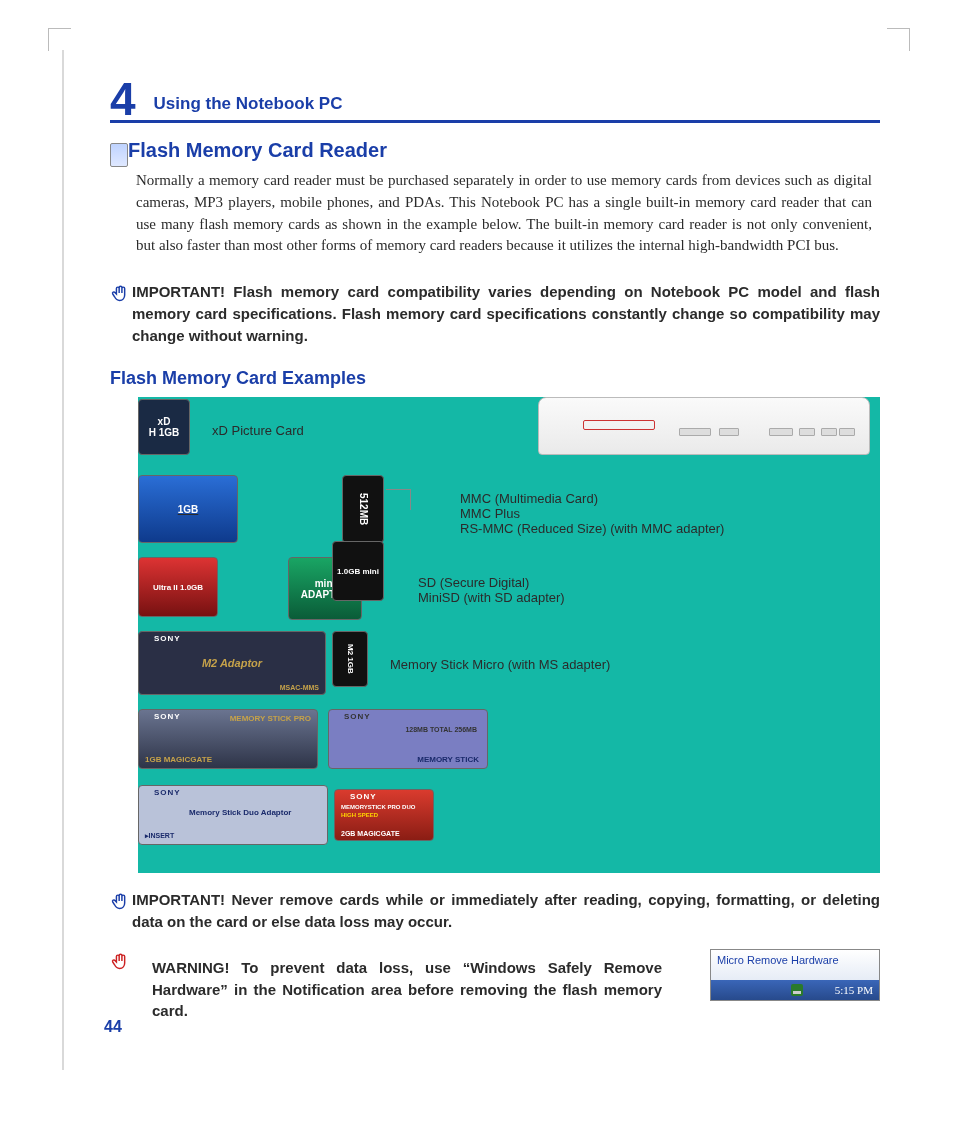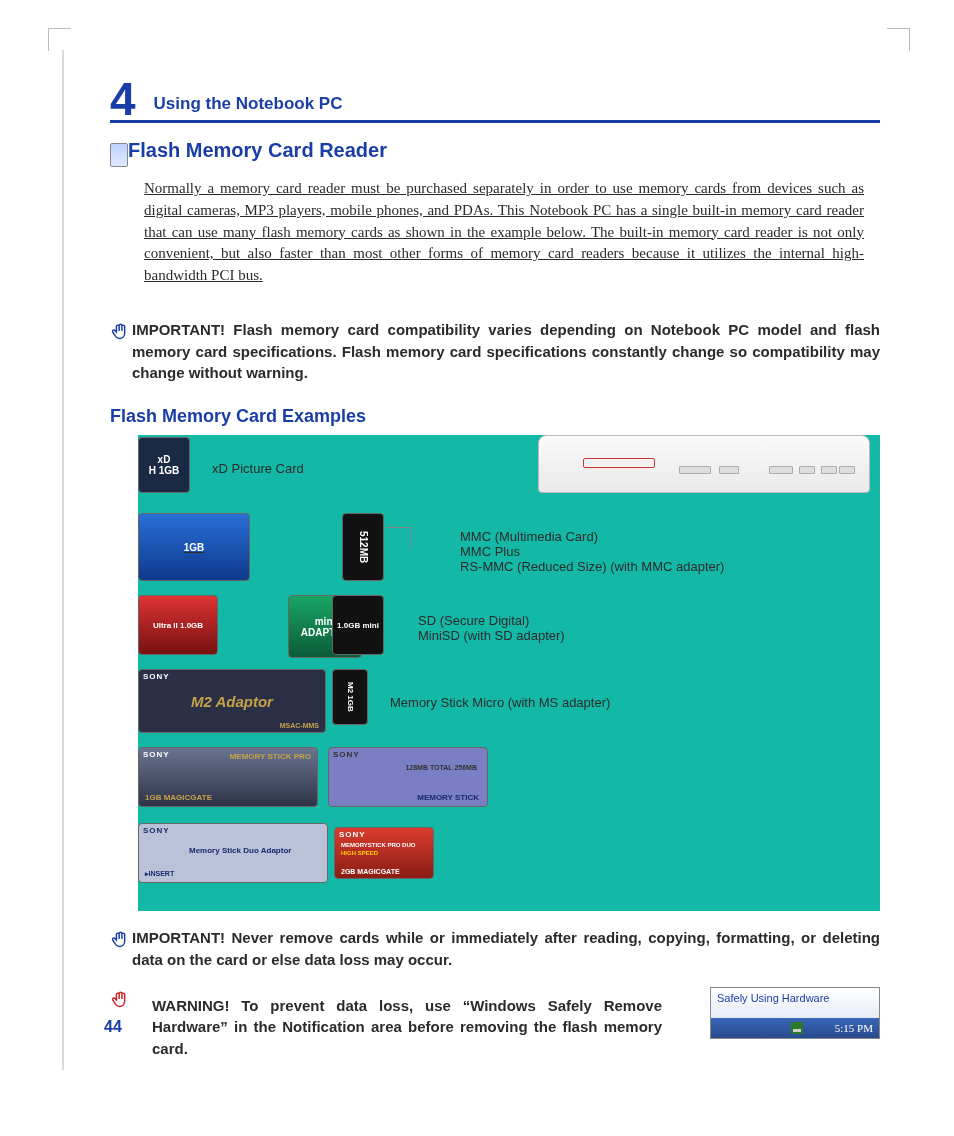--- a/index.html
+++ b/index.html
@@ -24,54 +24,54 @@
   .chap-title{font:700 17px/1 Arial;color:var(--blue);padding-bottom:6px;}
 
   .row{display:flex;gap:0;margin-top:16px;}
   .sec-icon{width:16px;height:22px;border:1px solid #888;border-radius:2px;background:linear-gradient(#bfd3ff,#dfe8ff);flex:none;margin-top:4px;}
   .hand-icon{flex:none;width:22px;height:22px;color:var(--blue);margin-top:2px;}
   .hand-icon.red{color:#c22;}
   .hand-icon svg{width:100%;height:100%;}
 
   h2.sec-title{margin:0 0 4px 0;font:700 20px Arial;color:var(--blue);}
   h3.subhead{margin:22px 0 8px 0;font:700 18px Arial;color:var(--blue);}
-  p.body{margin:16px;font:400 15px/1.45 Georgia, "Times New Roman", serif;text-align:justify;text-decoration:underline;}
+  p.body{margin:8px;font:400 15px/1.45 Georgia, "Times New Roman", serif;text-align:justify;}
   p.note{margin:0;font:700 15px/1.45 Arial;text-align:justify;}
   p.warn{margin:8px;font:700 15px/1.45 Arial;text-align:justify;width:510px;}
   .indent{margin-left:28px;}
 
   
   .figure{position:relative;margin-left:28px;margin-top:6px;height:476px;background:#14b8a6;}
   .card-label{position:absolute;font:400 13px Arial;}
   .laptop{position:absolute;top:0;right:10px;width:330px;height:56px;border:1px solid #bbb;border-radius:8px 8px 4px 4px;background:linear-gradient(#fafafa,#eaeaea);}
   .slot{position:absolute;top:22px;left:44px;width:70px;height:8px;border:1px solid #c33;border-radius:2px;}
   .port{position:absolute;height:6px;border:1px solid #aaa;border-radius:1px;background:#ddd;top:30px;}
   .laptop .p1{left:140px;width:30px;} .laptop .p2{left:180px;width:18px;}
   .laptop .p3{left:230px;width:22px;} .laptop .p4{left:260px;width:14px;}
   .laptop .p5{left:282px;width:14px;} .laptop .p6{left:300px;width:14px;}
 
   .card{position:absolute;border-radius:4px;box-sizing:border-box;border:1px solid #666;}
   .card .inner{width:100%;height:100%;display:flex;align-items:center;justify-content:center;color:#fff;font:700 10px Arial;text-align:center;}
   .xd{top:2px;left:0;width:52px;height:56px;background:#1a2a44;}
-  .mmc1{top:78px;left:0;width:112px;height:68px;background:linear-gradient(#2a6ed6,#0e3a8c);text-decoration:underline;}
+  .mmc1{top:78px;left:0;width:100px;height:68px;background:linear-gradient(#2a6ed6,#0e3a8c);text-decoration:underline;}
   .mmc2{top:78px;left:94px;width:88px;height:68px;background:linear-gradient(135deg,#0a6,#047);}
   .rsmmc{top:78px;left:204px;width:42px;height:68px;background:#111;}
   .adapter-line{position:absolute;border-top:1px solid #888;border-right:1px solid #888;}
   .sd1{top:160px;left:0;width:80px;height:60px;background:linear-gradient(#d33,#711);}
   .sd2{top:160px;left:102px;width:74px;height:63px;background:linear-gradient(#19a564,#0a5c38);margin-left:48px;}
-  .minisd{top:160px;left:194px;width:52px;height:60px;background:#111;}
+  .minisd{top:144px;left:194px;width:52px;height:60px;background:#111;}
   .m2ad{top:234px;left:0;width:188px;height:64px;background:#2a2f45;color:#c5a24a;}
-  .m2ad .inner{color:#c5a24a;font-size:15px;font-style:italic;}
+  .m2ad .inner{color:#c5a24a;font-size:11px;font-style:italic;}
   .m2{top:234px;left:194px;width:36px;height:56px;background:#111;}
   .mspro{top:312px;left:0;width:180px;height:60px;background:linear-gradient(#6a7490,#2e3448);}
   .ms{top:312px;left:190px;width:160px;height:60px;background:#7a7ec2;}
   .msduo{top:388px;left:0;width:190px;height:60px;background:#b9c2d9;}
   .msproduo{top:392px;left:196px;width:100px;height:52px;background:linear-gradient(#da3b2e,#8a1d14);}
 
-  .badge-sony{position:absolute;top:2px;left:4px;font:700 8px Arial;color:#fff;letter-spacing:1px;}
+  .badge-sony{position:absolute;top:2px;left:15px;font:700 8px Arial;color:#fff;letter-spacing:1px;}
   .badge-text{position:absolute;font:700 8px Arial;color:#fff;}
 
   
   .tray{position:absolute;right:0;top:0;width:168px;border:1px solid #888;}
   .tray-top{height:22px;background:linear-gradient(#fff,#e6ecf6);font:400 11px Tahoma,Arial;padding:4px 6px;color:#1a3ea8;}
   .tray-bot{height:20px;background:linear-gradient(#3a66b8,#274a8c);color:#fff;font:400 11px Tahoma;display:flex;align-items:center;justify-content:flex-end;padding:0 6px;gap:32px;}
   .tray-bot .ico{width:12px;height:12px;background:#2a7a2a;border-radius:2px;position:relative;}
   .tray-bot .ico:after{content:"";position:absolute;left:2px;top:7px;width:8px;height:3px;background:#ccc;}
 
   .warning-row{display:flex;gap:12px;margin-top:16px;position:relative;align-items:flex-start;}
@@ -196,21 +196,21 @@
     </div>
 
     <div class="warning-row">
       <div class="hand-icon red">
         <svg viewBox="0 0 24 24" fill="none" stroke="currentColor" stroke-width="1.6">
             <path d="M7 12V6a1.5 1.5 0 013 0v5V5a1.5 1.5 0 013 0v6V6a1.5 1.5 0 013 0v7c0 3-2 6-5.5 6S6 17 5 15l-2-3a1.4 1.4 0 012.4-1.5L7 12z"></path>
           </svg>
       </div>
       <p class="warn">WARNING! To prevent data loss, use “Windows Safely Remove Hardware” in the Notification area before removing the flash memory card.</p>
       <div class="tray">
-        <div class="tray-top">Safely Using Hardware</div>
+        <div class="tray-top">Micro Remove Hardware</div>
         <div class="tray-bot">
           <div class="ico"></div>
           <span>5:15 PM</span>
         </div>
       </div>
     </div>
 
   </div>
 
   <div class="pagenum">44</div>

